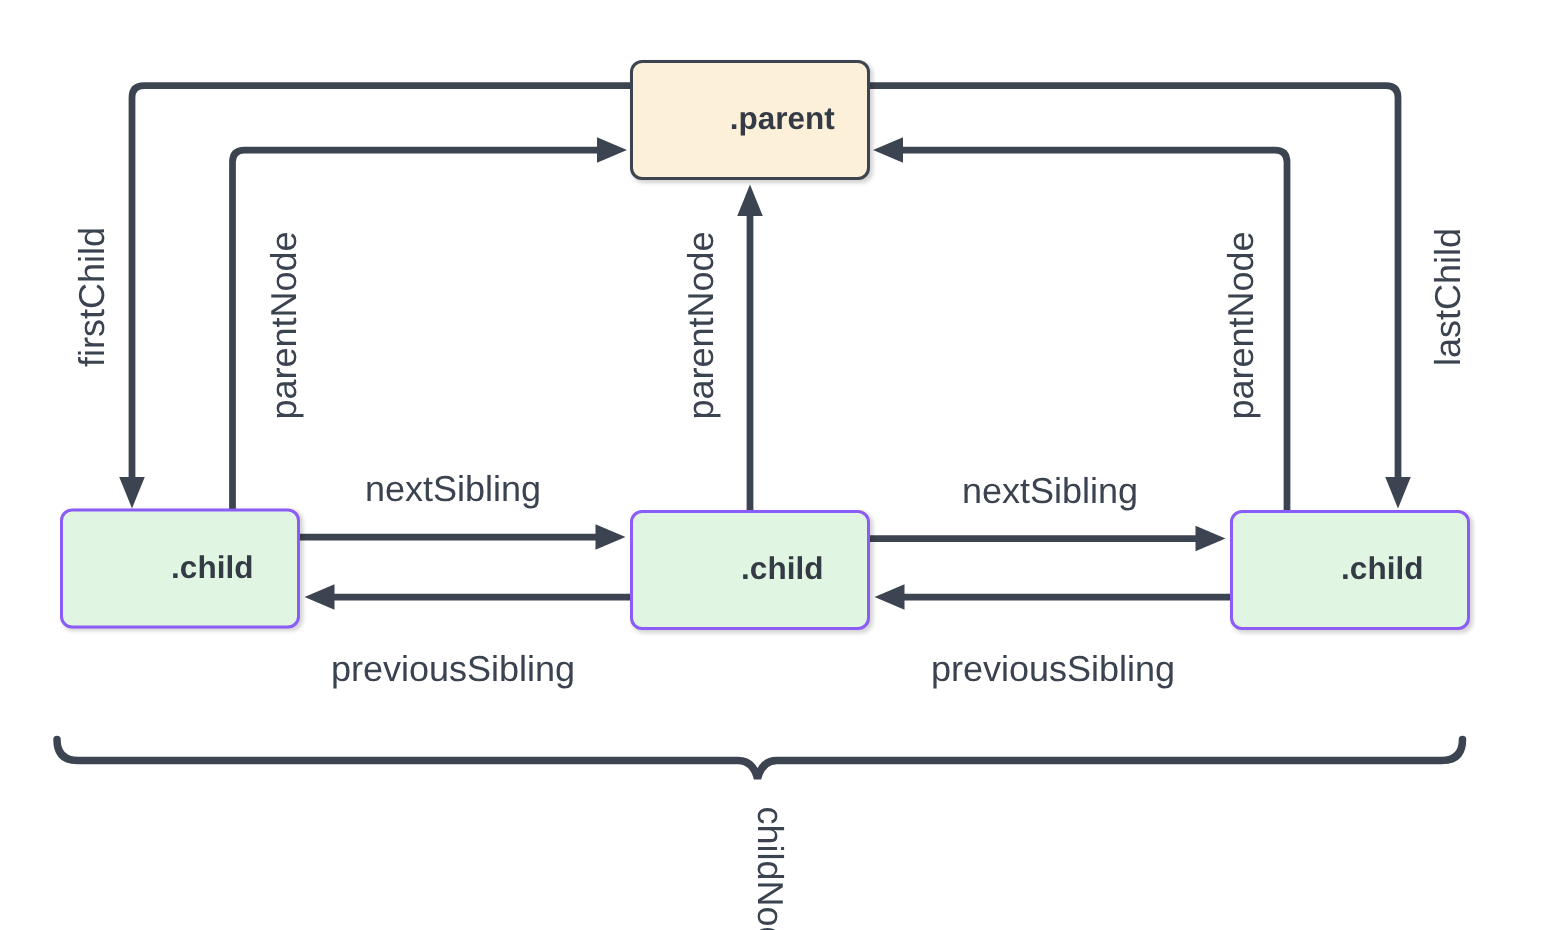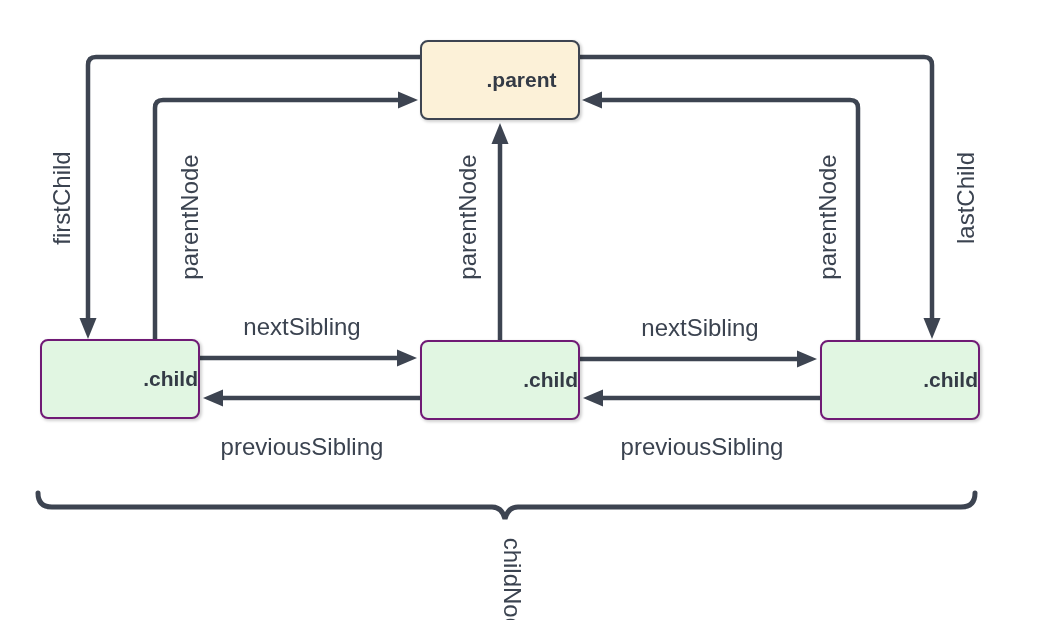--- a/index.html
+++ b/index.html
@@ -38,22 +38,21 @@
     padding-left: 43px;
   }
   .node-parent {
     left: 420px;
     top: 40px;
     background: #fcf1d8;
     border: 2px solid #3d4451;
   }
   .node-child {
     background: #e1f6e2;
-    border: 2px solid #701a75;
-    justify-content: flex-end;
+    border: 2px solid #8b5cf6;
   }
   .node-child-1 { left: 40px;  top: 339px; }
   .node-child-2 { left: 420px; top: 340px; }
   .node-child-3 { left: 820px; top: 340px; }
   .edge-label {
     position: absolute;
     font-size: 24px;
     color: #3b4350;
     white-space: nowrap;
     transform: translate(-50%, -50%);

